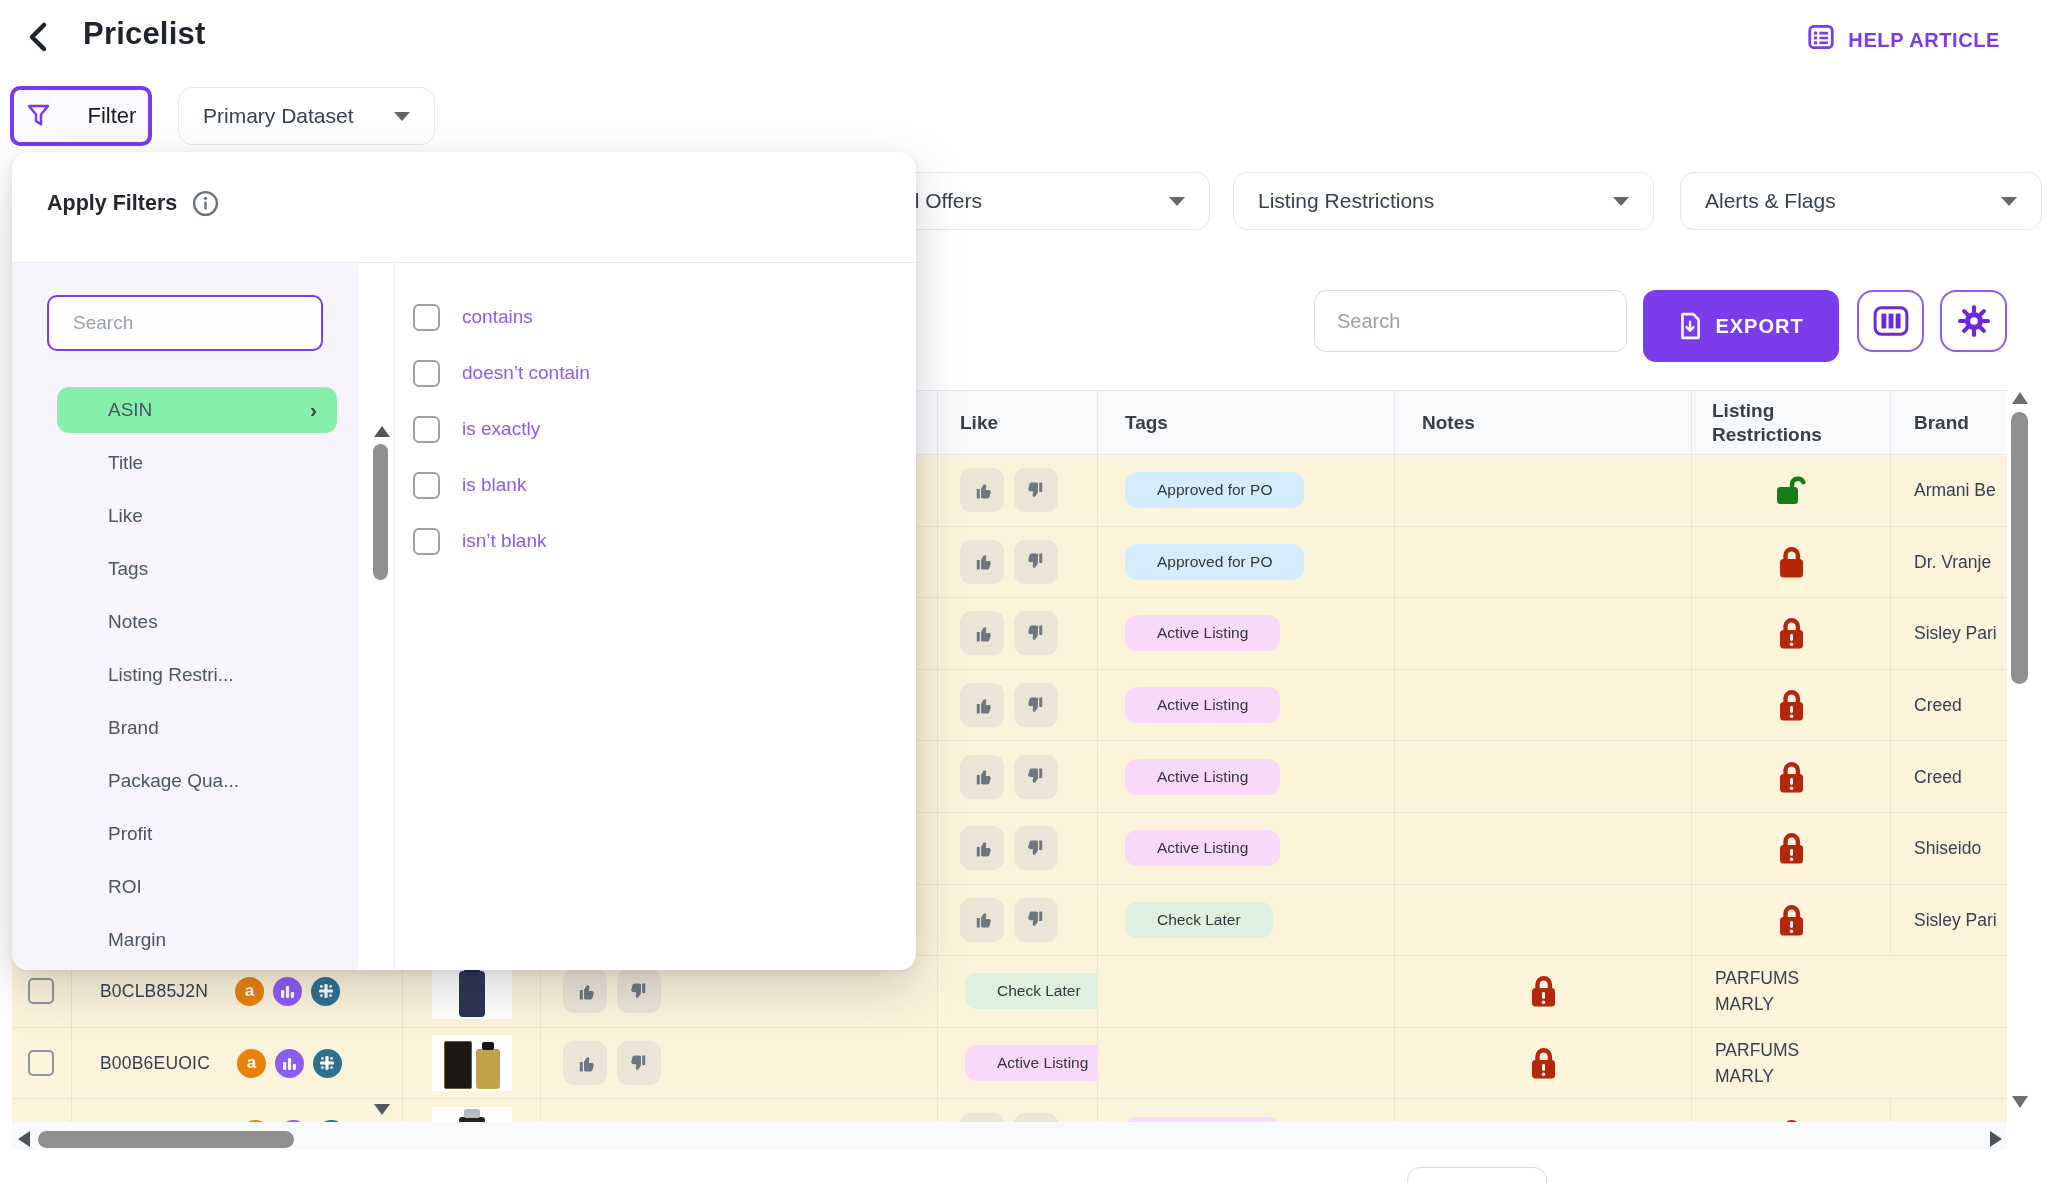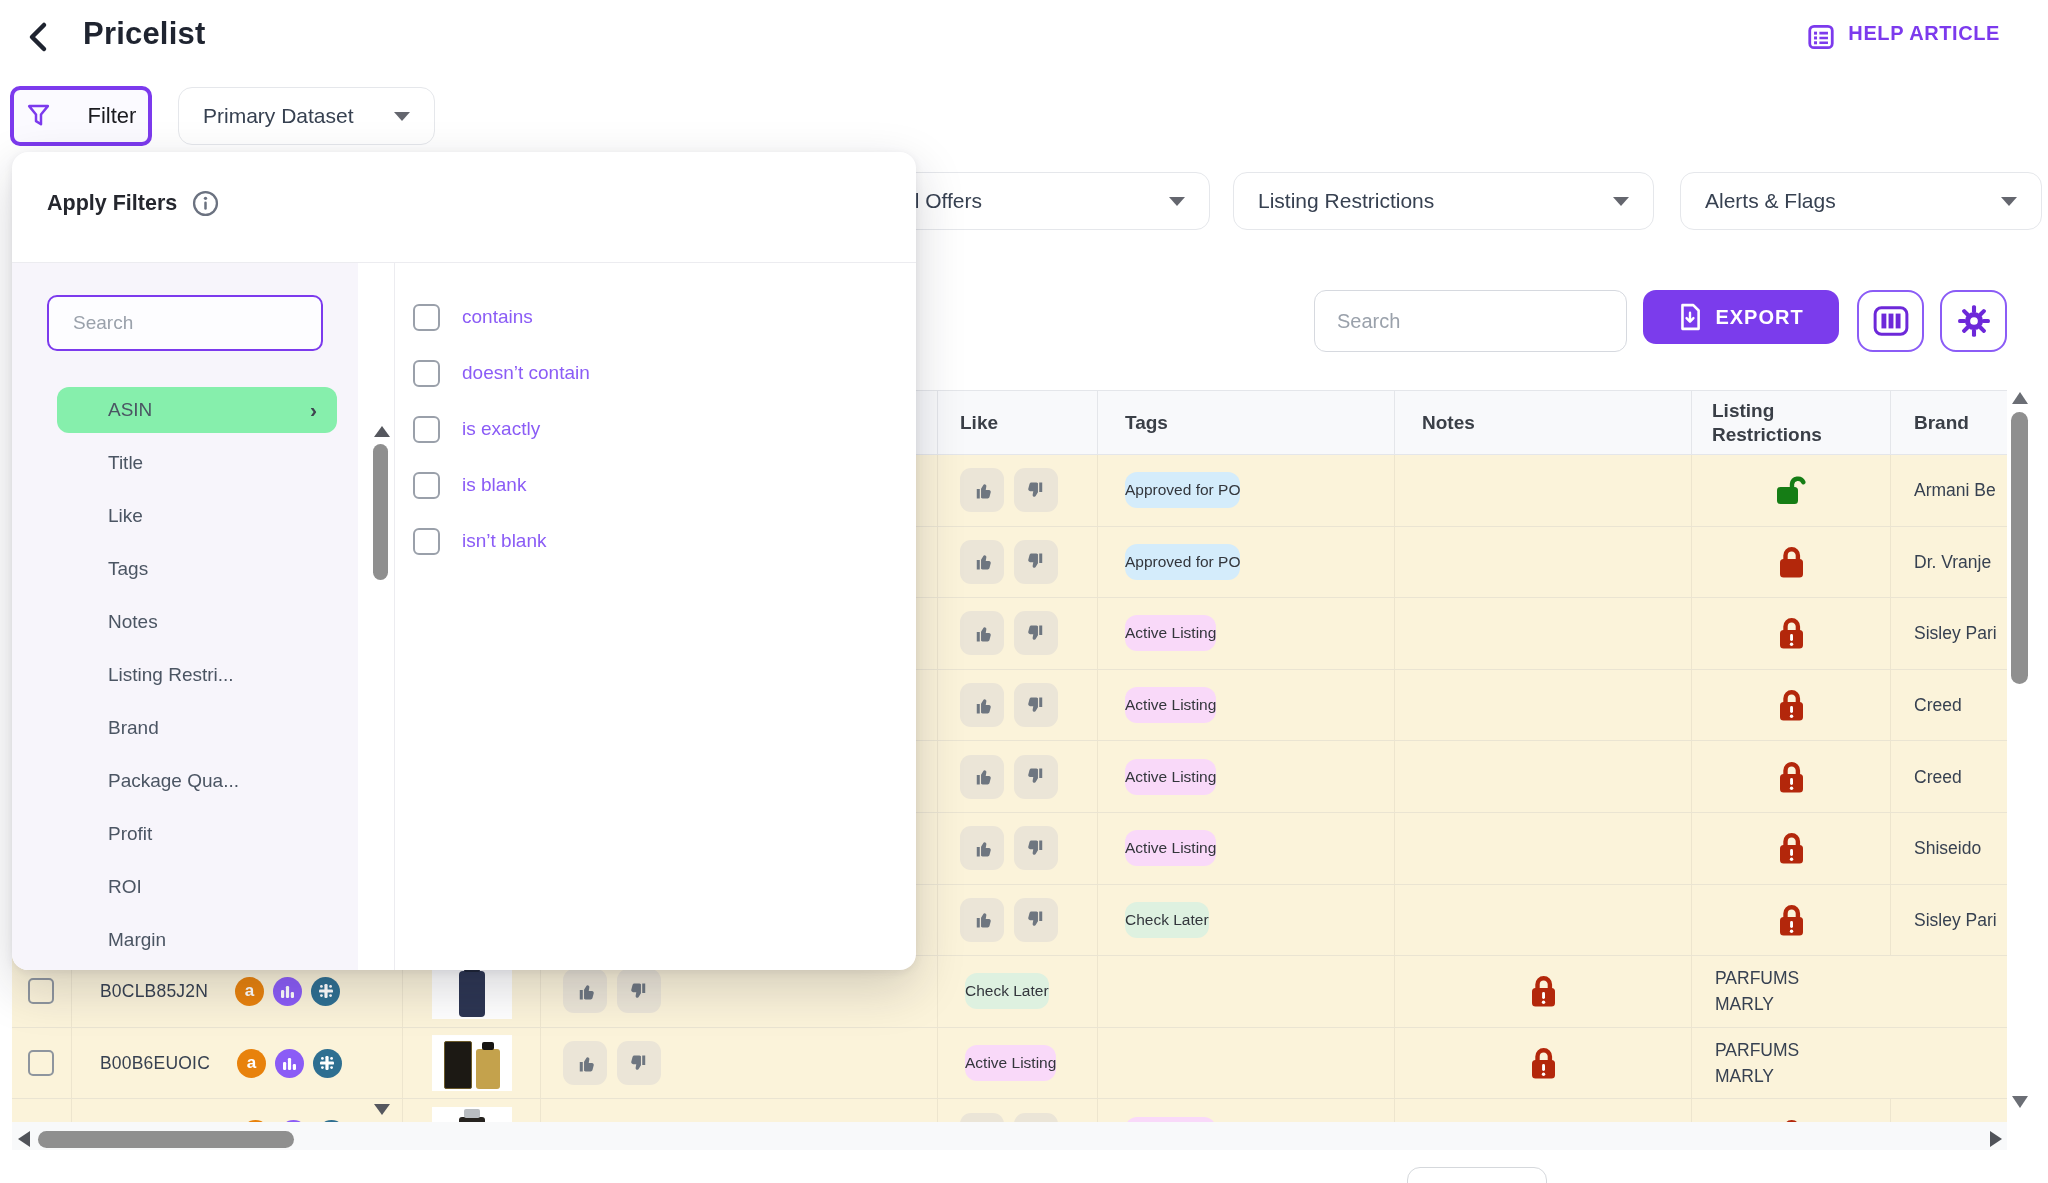--- a/index.html
+++ b/index.html
@@ -3,41 +3,41 @@
 <meta charset="utf-8">
 <style>
   * { margin:0; padding:0; box-sizing:border-box; }
   html,body { width:2048px; height:1183px; overflow:hidden; background:#fff;
               font-family:"Liberation Sans", sans-serif; position:relative; }
   .abs { position:absolute; }
 
   
   .page-title { left:64px; top:16px; font-size:31px; font-weight:700; color:#1f2430; letter-spacing:.2px;margin-left:19px; }
   .back-chevron { left:24px; top:20px; width:30px; height:34px; cursor:pointer; }
-  .help-link { top:22px; right:48px; display:flex; align-items:flex-start; gap:12px; color:#7c3aed; cursor:pointer; }
+  .help-link { top:22px; right:48px; display:flex; align-items:flex-end; gap:12px; color:#7c3aed; cursor:pointer; }
   .help-link span { font-size:20px; font-weight:700; letter-spacing:.6px; }
 
   
   .filter-btn { left:10px; top:86px; width:142px; height:60px; border:4px solid #7c3aed; border-radius:10px;
                 background:#fbfaff; display:flex; align-items:center; justify-content:center; gap:13px; cursor:pointer; }
   .filter-btn span { font-size:22px; color:#1b1b20; font-weight:500;margin-left:24px; }
   .select-box { height:58px; border:1.5px solid #e5e7eb; border-radius:14px; background:#fff;
                 display:flex; align-items:center; padding:0 24px; font-size:21px; color:#374151; cursor:pointer; }
   .select-box .caret { margin-left:auto; width:0; height:0; border-left:8px solid transparent;
                 border-right:8px solid transparent; border-top:9px solid #64666e; }
   .dataset-select { left:178px; top:87px; width:257px; }
   .dd1 { left:850px; top:172px; width:360px; }
   .dd2 { left:1233px; top:172px; width:421px; }
   .dd3 { left:1680px; top:172px; width:362px; }
 
   
   .tbl-search { left:1314px; top:290px; width:313px; height:62px; border:1.5px solid #d6d9df; border-radius:12px;
                 font-size:20px; color:#374151; padding:0 22px; outline:none; background:#fff; }
   .tbl-search::placeholder { color:#9aa1ab; }
-  .export-btn { left:1643px; top:290px; width:196px; height:54px; background:#7b3cec; border:none; border-radius:13px;
+  .export-btn { left:1643px; top:290px; width:196px; height:72px; background:#7b3cec; border:none; border-radius:13px;
                 color:#fff; display:flex; align-items:center; justify-content:center; gap:13px; cursor:pointer; }
   .export-btn span { font-size:20px; font-weight:700; letter-spacing:1px; }
   .icon-btn { top:290px; width:67px; height:62px; background:#fff; border:2px solid #8b5cf6; border-radius:16px;
               display:flex; align-items:center; justify-content:center; cursor:pointer; }
   .columns-btn { left:1857px; }
   .gear-btn { left:1940px; }
 
   
   .grid-row { display:grid; grid-template-columns:60px 331px 138px 397px 160px 297px 297px 199px 1fr; }
   .thead { left:12px; top:390px; width:1995px; height:65px; background:#f8f9fb;
@@ -56,21 +56,21 @@
              color:#fff; font-weight:700; font-size:17px; flex:none; cursor:pointer; }
   .mk-amazon { background:#e8820c; }
   .mk-chart { background:#8b5cf6; }
   .mk-blue { background:#2e6f91; }
   .thumb-img { width:80px; height:56px; background:#fff; margin:0 auto; display:flex; align-items:flex-end; justify-content:center; gap:4px; padding-bottom:2px; }
   .title-cell { padding-left:26px; font-size:17.5px; color:#374151; white-space:nowrap; }
   .like-cell { padding-left:22px; gap:10px; }
   .thumb-btn { width:44px; height:44px; border-radius:11px; background:#ebe5d7; border:none; display:flex;
                align-items:center; justify-content:center; cursor:pointer; flex:none; }
   .tag-cell { padding-left:27px; }
-  .tag-pill { padding:9px 0; border-radius:12px; font-size:15.5px; font-weight:500; color:#33363c; white-space:nowrap; }
+  .tag-pill { padding:9px 32px; border-radius:12px; font-size:15.5px; font-weight:500; color:#33363c; white-space:nowrap; }
   .tag-blue { background:#d4ecfb; } .tag-pink { background:#f9d9f9; } .tag-green { background:#def1e0; }
   .lock-cell { justify-content:center; }
   .brand-cell { padding-left:23px; font-size:17.5px; color:#374151; line-height:1.5; }
 
   
   .vthumb { left:2011px; top:412px; width:17px; height:272px; background:#8f8f8f; border-radius:9px; cursor:pointer; }
   .tri { width:0; height:0; }
   .tri-up { left:2012px; top:392px; border-left:8px solid transparent; border-right:8px solid transparent; border-bottom:12px solid #6b6e75; }
   .tri-down { left:2012px; top:1096px; border-left:8px solid transparent; border-right:8px solid transparent; border-top:12px solid #6b6e75; }
   .hstrip { left:12px; top:1122px; width:1995px; height:28px; background:#f8f9fa; }

